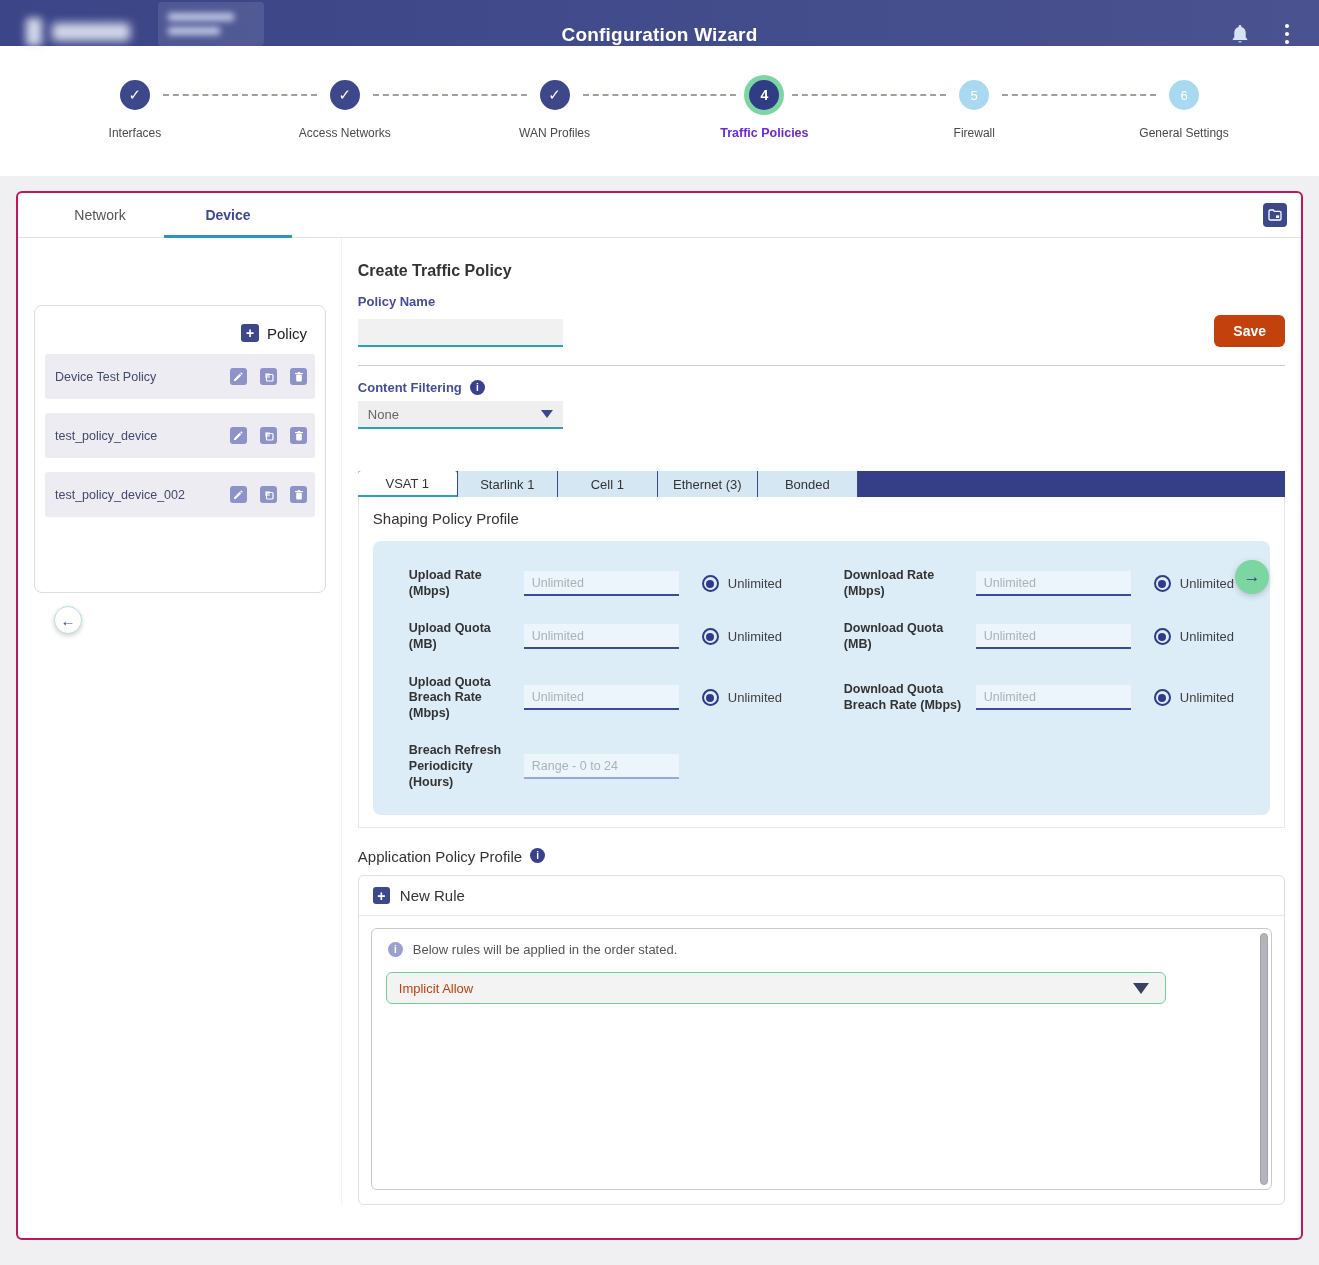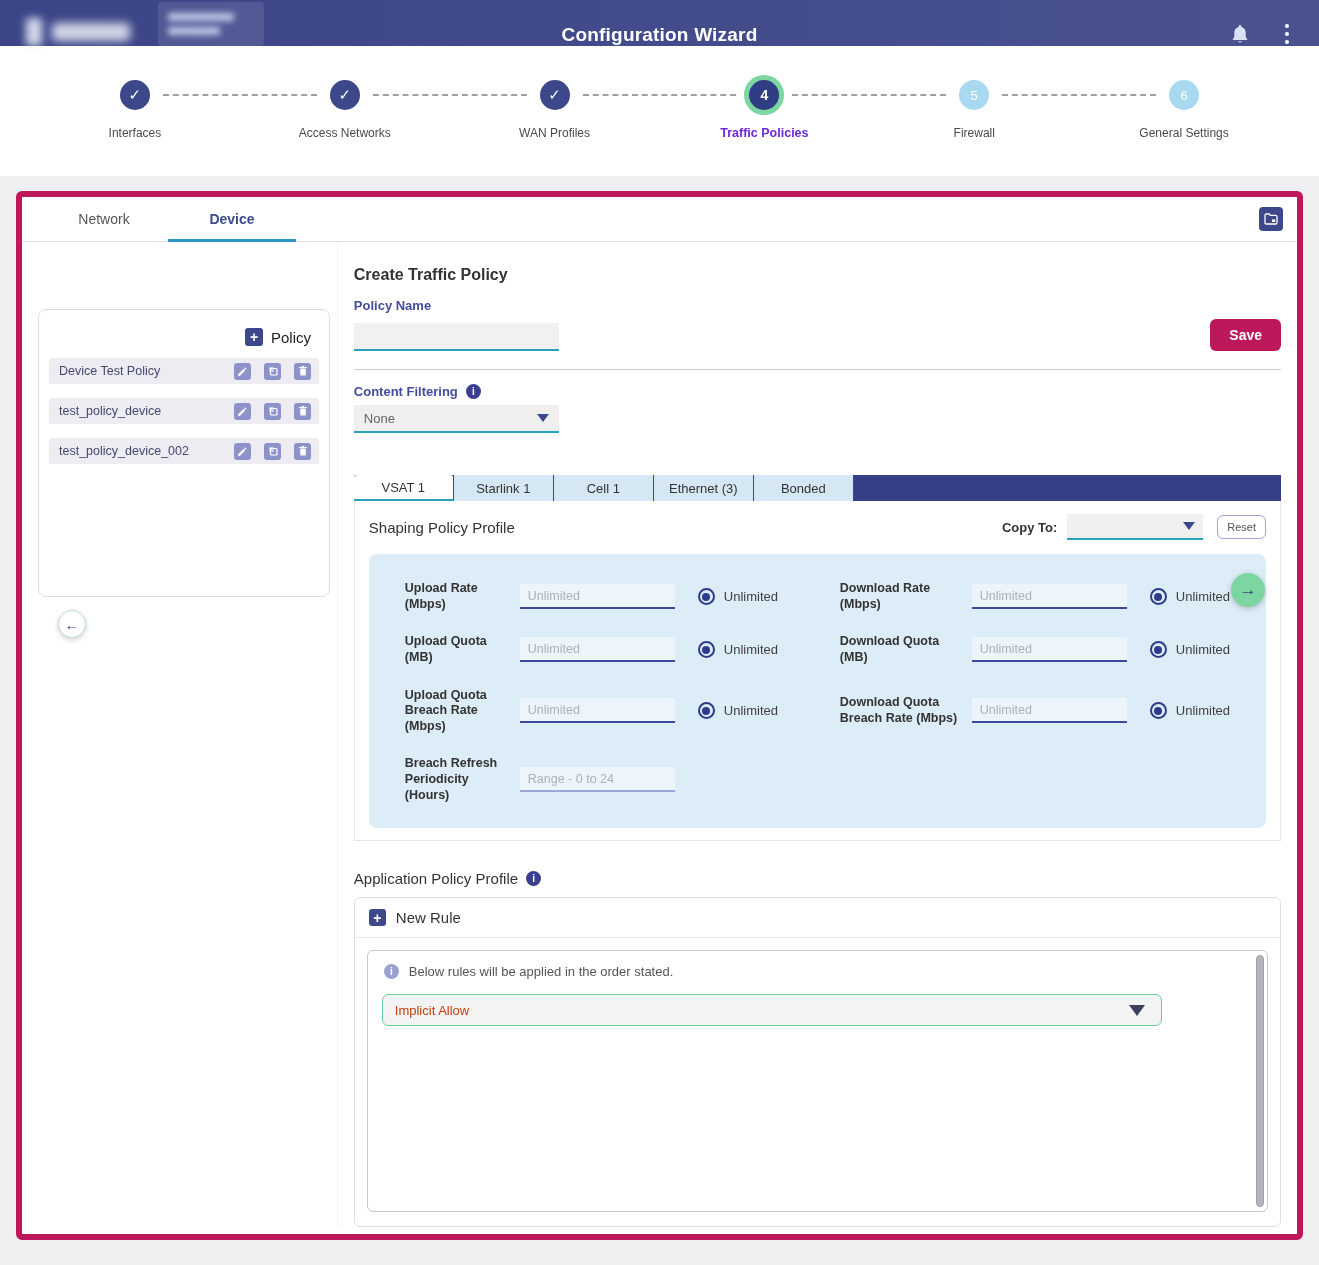--- a/index.html
+++ b/index.html
@@ -26,44 +26,44 @@
   .step { flex:1; display:flex; flex-direction:column; align-items:center; position:relative; }
   .step:not(:last-child)::after { content:""; position:absolute; top:14px; left:calc(50% + 28px); width:calc(100% - 56px); border-top:2px dashed #9aa0a6; }
   .step-circle { width:30px; height:30px; border-radius:50%; display:flex; align-items:center; justify-content:center; color:#fff; font-size:14px; z-index:1; }
   .step-circle.done { background:#3d488b; font-size:15px; }
   .step-circle.active { background:#303c84; font-weight:bold; box-shadow:0 0 0 5px #7cd6a2; }
   .step-circle.upcoming { background:#a9d9f0; font-size:13px; }
   .step-label { margin-top:16px; font-size:12px; color:#4a4a4a; }
   .step-label.active { font-weight:bold; color:#6d28d9; font-size:12.5px; }
 
   
-  .card { margin:15px 16px 0; background:#fff; border:6px solid #be185d; border-radius:6px; height:1049px; position:relative; overflow:hidden; }
+  .card { margin:15px 16px 0; background:#fff; border:2px solid #be185d; border-radius:6px; height:1049px; position:relative; overflow:hidden; }
   .card-tabbar { height:45px; border-bottom:1px solid #e2e2e2; display:flex; align-items:center; padding-left:18px; position:relative; }
   .card-tab { width:128px; text-align:center; font-size:14px; color:#555; height:100%; display:flex; align-items:center; justify-content:center; position:relative; cursor:pointer; }
   .card-tab.active { color:#3c4a8f; font-weight:bold; }
   .card-tab.active::after { content:""; position:absolute; left:0; right:0; bottom:-1px; height:3px; background:#2b93c8; }
   .folder-btn { position:absolute; right:14px; top:10px; width:24px; height:24px; background:#3d488b; border-radius:4px; display:flex; align-items:center; justify-content:center; cursor:pointer; }
 
   .card-body { display:flex; }
   .left-col { width:340px; border-right:1px solid #f3f3f3; }
   .policy-panel { width:292px; height:288px; margin:67px 0 0 16px; border:1px solid #ddd; border-radius:8px; padding:14px 10px; }
   .panel-head { display:flex; justify-content:flex-end; align-items:center; padding:4px 8px 12px 0; }
   .plus-box { width:18px; height:18px; background:#3d488b; border-radius:3px; color:#fff; display:flex; align-items:center; justify-content:center; font-size:14px; font-weight:bold; cursor:pointer; }
   .panel-head span.lbl { margin-left:8px; font-size:15px; color:#222; }
-  .policy-row { background:#ececf2; border-radius:3px; height:26px; display:flex; align-items:center; padding:0 8px 0 10px; margin-bottom:14px; }
+  .policy-row { background:#ececf2; border-radius:3px; height:45px; display:flex; align-items:center; padding:0 8px 0 10px; margin-bottom:14px; }
   .policy-row .pname { font-size:12.5px; color:#44486b; flex:1; }
   .mini-btn { width:17px; height:17px; background:#8d93c8; border-radius:3px; margin-left:13px; display:flex; align-items:center; justify-content:center; cursor:pointer; }
   .back-btn { width:28px; height:28px; margin:13px 0 0 36px; border-radius:50%; background:#fff; border:1px solid #b7e4c7; color:#3d488b; font-size:15px; display:flex; align-items:center; justify-content:center; box-shadow:0 2px 5px rgba(0,0,0,.18); cursor:pointer; }
 
   .right-col { flex:1; padding:0 16px; }
   .section-title { margin-top:24px; font-size:16px; font-weight:bold; color:#333; }
   .field-label { margin-top:14px; font-size:13px; font-weight:bold; color:#454c9c; }
   .name-row { display:flex; align-items:flex-end; margin-top:6px; }
   .text-input { width:205px; height:28px; background:#f1f1f1; border:none; border-bottom:2px solid #2aa3ba; font-size:13px; color:#333; padding:0 8px; outline:none; font-family:"Liberation Sans",sans-serif; }
-  .btn-navy { background:#be185d; color:#fff; font-weight:bold; font-size:14px; border:none; border-radius:6px; padding:8px 19px; cursor:pointer; }
+  .btn-navy { background:#c2410c; color:#fff; font-weight:bold; font-size:14px; border:none; border-radius:6px; padding:8px 19px; cursor:pointer; }
   .name-row .btn-navy { margin-left:auto; }
   .hdivider { border-top:1px solid #cfcfcf; margin-top:18px; }
   .label-row { display:flex; align-items:center; gap:8px; margin-top:14px; }
   .info-icon { width:15px; height:15px; border-radius:50%; background:#3b3f8f; color:#fff; font-size:10px; font-weight:bold; display:inline-flex; align-items:center; justify-content:center; font-style:normal; }
   .info-icon.muted { background:#9ba0d0; }
   .select-box { width:205px; height:28px; background:#efeff0; border-bottom:2px solid #2aa3ba; display:flex; align-items:center; padding:0 10px; font-size:13px; color:#666; margin-top:6px; cursor:pointer; }
   .caret { width:0; height:0; border-left:6px solid transparent; border-right:6px solid transparent; border-top:8px solid #3d488b; margin-left:auto; }
 
   
   .wan-bar { display:flex; margin-top:42px; height:26px; background:#0c4a6e; border-radius:2px 2px 0 0; }
@@ -86,21 +86,21 @@
   .panel-input { width:155px; height:25px; background:#ecf5fb; border:none; border-bottom:2px solid #3c4a9e; padding:0 8px; font-size:12.5px; color:#333; outline:none; font-family:"Liberation Sans",sans-serif; }
   .panel-input.lightline { border-bottom-color:#9aa7d8; }
   .panel-input::placeholder { color:#a8b2ba; }
   .radio-cell { display:flex; align-items:center; gap:9px; padding-left:20px; }
   .radio { width:17px; height:17px; border:2px solid #2e3b8c; border-radius:50%; display:flex; align-items:center; justify-content:center; cursor:pointer; }
   .radio::after { content:""; width:8px; height:8px; background:#2e3b8c; border-radius:50%; }
   .radio-text { font-size:13px; color:#3f3f3f; }
   .go-btn { position:absolute; right:1px; top:19px; width:34px; height:34px; border-radius:50%; background:#7cd6a2; color:#303c84; font-size:17px; font-weight:bold; display:flex; align-items:center; justify-content:center; box-shadow:0 2px 6px rgba(0,0,0,.2); cursor:pointer; }
 
   
-  .app-title-row { display:flex; align-items:center; gap:8px; margin-top:29px; }
+  .app-title-row { display:flex; align-items:flex-start; gap:8px; margin-top:20px; }
   .app-title-row .title { font-size:15px; color:#333; }
   .rules-wrap { margin-top:10px; border:1px solid #e0e0e0; border-radius:6px; }
   .rules-head { display:flex; align-items:center; gap:10px; padding:11px 14px; border-bottom:1px solid #e8e8e8; }
   .rules-head .plus-box { width:17px; height:17px; }
   .rules-head .lbl { font-size:15px; color:#333; }
   .rules-scroll { margin:12px 12px 14px; border:1px solid #c9c9c9; border-radius:6px; height:262px; position:relative; overflow:hidden; }
   .rules-info { display:flex; align-items:center; gap:10px; padding:13px 0 0 16px; }
   .rules-info .txt { font-size:13px; color:#555; }
   .rule-row { margin:15px 0 0 14px; width:780px; height:32px; border:1.5px solid #6fcf97; border-radius:6px; background:#f3f3f3; display:flex; align-items:center; padding:0 16px 0 12px; cursor:pointer; }
   .rule-row .rname { font-size:13px; color:#c2410c; }
@@ -285,28 +285,20 @@
           <div class="wan-tab">Starlink 1</div>
           <div class="wan-tab">Cell 1</div>
           <div class="wan-tab">Ethernet (3)</div>
           <div class="wan-tab">Bonded</div>
           <div class="wan-rest"></div>
         </div>
 
         <div class="shaping-wrap">
           <div class="shaping-head">
             <span class="title">Shaping Policy Profile</span>
-            <div class="copy-group">
-              <span class="copy-label">Copy To:</span>
-              <div class="copy-select">
-                <span></span>
-                <span class="caret"></span>
-              </div>
-              <button class="btn-reset">Reset</button>
-            </div>
           </div>
 
           <div class="blue-panel">
             <div class="sp-grid">
 
               <div class="sp-label">Upload Rate (Mbps)</div>
               <div><input class="panel-input" placeholder="Unlimited" style=""></div>
               <div class="radio-cell">
                   <span class="radio"></span>
                   <span class="radio-text">Unlimited</span>

